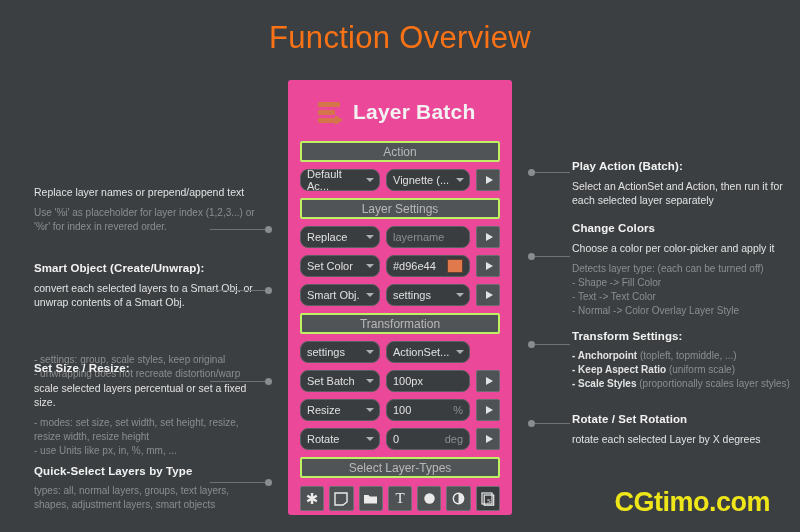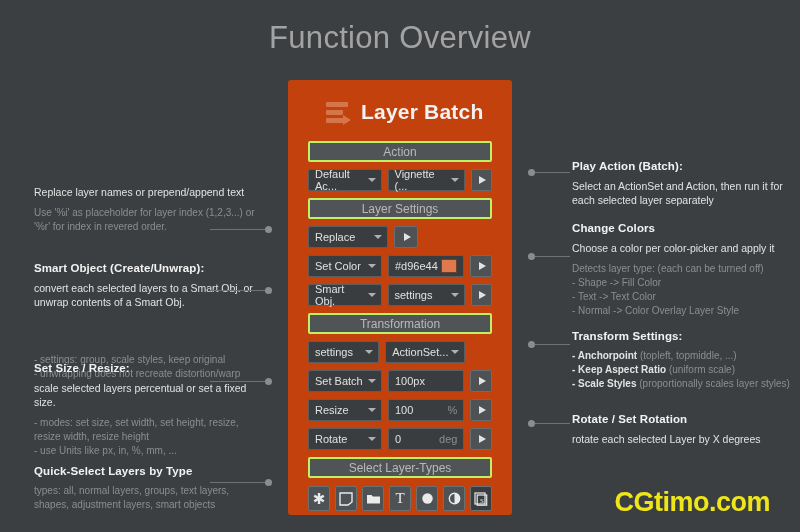--- a/index.html
+++ b/index.html
@@ -12,32 +12,32 @@
     overflow: hidden;
   }
 
   
   .page-title {
     position: absolute;
     top: 20px; left: 0; width: 800px;
     text-align: center;
     font-size: 31px;
     font-weight: 400;
-    color: #a3a3a3;
+    color: #f97316;
     letter-spacing: 0.3px;
   }
 
   
   .panel {
     position: absolute;
     left: 288px; top: 80px;
     width: 224px; height: 435px;
-    background: #c2410c;
+    background: #ec4899;
     border-radius: 3px;
-    padding: 10px 20px;
+    padding: 10px 12px;
   }
   .panel-header {
     display: flex; align-items: center;
     gap: 9px;
     height: 44px;
     padding-left: 18px;
   }
   .logo {
     width: 26px; height: 26px;
     position: relative;
@@ -78,21 +78,21 @@
   .row {
     display: flex; align-items: center;
     gap: 6px;
     margin-top: 7px;
     height: 22px;
   }
   .ctl {
     height: 22px;
     background: #3a3d3f;
     border: 1px solid #5b5e60;
-    border-radius: 2px;
+    border-radius: 8px;
     display: flex; align-items: center;
     font-size: 11px;
     color: #e0e0e0;
     padding: 0 6px;
     position: relative;
   }
   .ctl.select { width: 80px; padding-right: 16px; }
   .ctl.select.wide { width: 84px; }
   .ctl.field { width: 84px; }
   .chev {
@@ -217,20 +217,23 @@
         <i></i>
       </div>
   </div>
 
   <div class="section-bar">Layer Settings</div>
 
   <div class="row">
     <div class="ctl select">
       <span>Replace</span>
       <span class="chev"></span>
+    </div>
+    <div class="ctl field">
+      <span class="ph">layername</span>
     </div>
     <div class="play">
         <i></i>
       </div>
   </div>
 
   <div class="row">
     <div class="ctl select">
       <span>Set Color</span>
       <span class="chev"></span>

